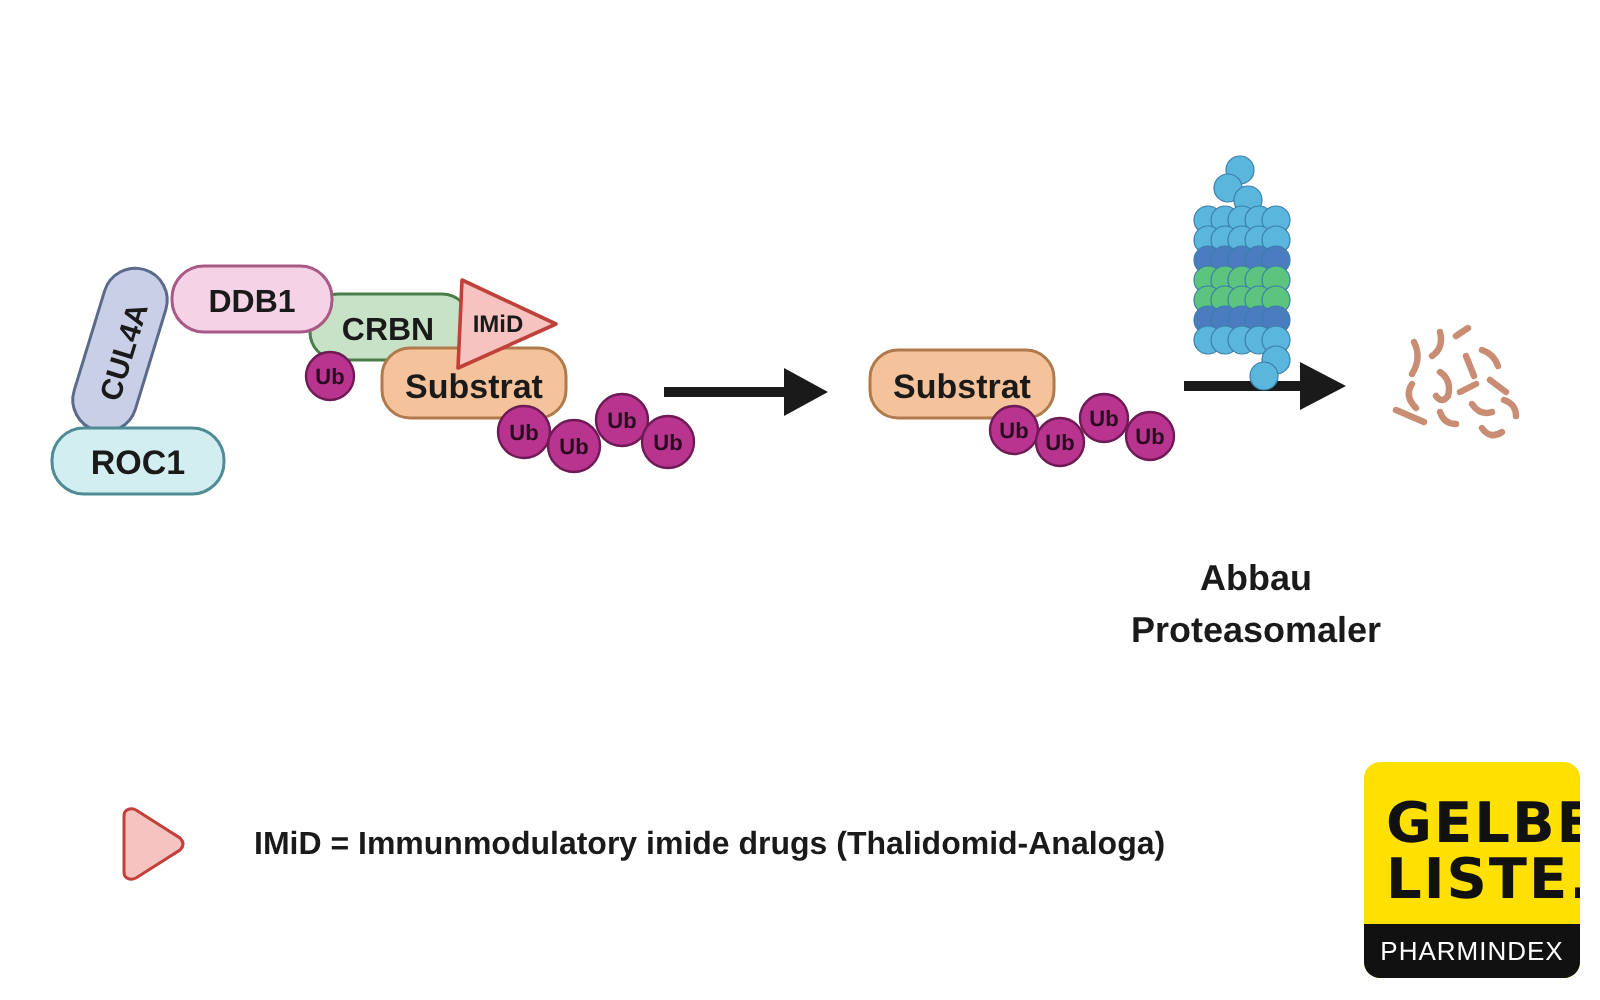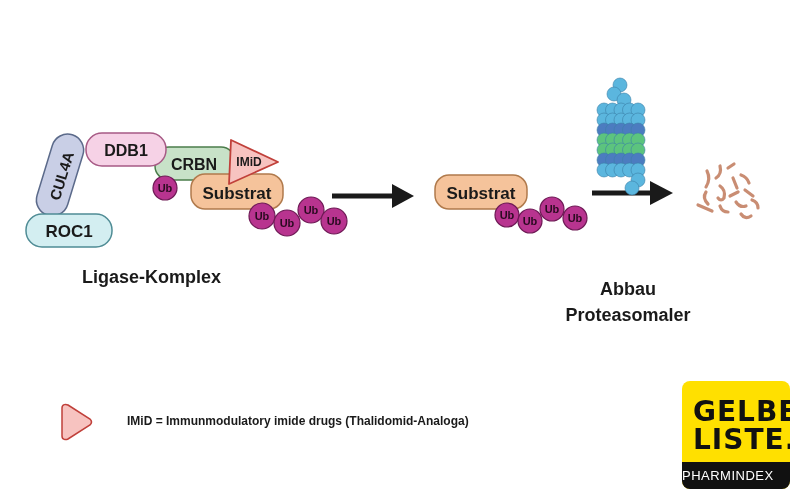--- a/index.html
+++ b/index.html
@@ -1,26 +1,26 @@
 <!DOCTYPE html>
 <html><head>
 <meta charset="utf-8">
 <style>
   html, body { margin: 0; padding: 0; background: #ffffff; }
   body { width: 800px; height: 500px; position: relative; overflow: hidden; font-family: "Liberation Sans", sans-serif; }
   svg { position: absolute; left: 0; top: 0; }
   .lbl { font-family: "Liberation Sans", sans-serif; font-weight: bold; fill: #1a1a1a; }
   .ub-text { font-family: "Liberation Sans", sans-serif; font-weight: bold; fill: #2a0a20; font-size: 11px; }
   .caption { position: absolute; font-weight: bold; color: #1a1a1a; font-size: 18px; line-height: 26px; }
-  .legend-text { position: absolute; left: 127px; top: 414px; font-weight: bold; font-size: 12px; color: #1a1a1a; }
+  .legend-text { position: absolute; left: 127px; top: 414px; font-weight: bold; font-size: 16px; color: #1a1a1a; }
   .logo { position: absolute; left: 682px; top: 381px; width: 108px; height: 108px; border-radius: 8px; overflow: hidden; background: #ffe000; }
   .logo .l1, .logo .l2 { position: absolute; left: 11px; font-weight: bold; font-size: 28px; color: #111; letter-spacing: 1px; line-height: 28px; font-family: "DejaVu Sans", sans-serif; }
   .logo .l1 { top: 17px; }
   .logo .l2 { top: 45px; }
-  .logo .bar { position: absolute; left: 0; bottom: 0; width: 100%; height: 27px; background: #111; color: #fff; font-size: 13px; line-height: 27px; letter-spacing: 0.5px; }
+  .logo .bar { position: absolute; left: 0; bottom: 0; width: 100%; height: 27px; background: #111; color: #fff; font-size: 13px; text-align: center; line-height: 27px; letter-spacing: 0.5px; }
 </style>
 </head>
 <body>
 
 <svg width="800" height="500" viewBox="0 0 800 500">
 
   <g>
     <rect x="-16" y="-42" width="32" height="84" rx="16" transform="translate(60,175) rotate(17)" fill="#c9cfe6" stroke="#5b6a8a" stroke-width="1.5"></rect>
     <text class="lbl" font-size="15" text-anchor="middle" transform="translate(62,176) rotate(-73)" dy="5">CUL4A</text>
   </g>
@@ -146,21 +146,20 @@
     <path d="M736,202 q4,6 10,4"></path>
     <path d="M752,200 q6,2 6,8"></path>
     <path d="M698,205 l14,6"></path>
     <path d="M720,206 q2,6 8,6"></path>
     <path d="M741,214 q4,6 10,2"></path>
     <path d="M728,168 l6,-4"></path>
   </g>
 </svg>
 
 <div class="caption" style="left:82px; top:264px;">
-  <div>Ligase-Komplex</div>
 </div>
 <div class="caption" style="left:558px; top:276px; width:140px; text-align:center;">
   <div>Abbau</div>
   <div>Proteasomaler</div>
 </div>
 
 <svg width="800" height="500" style="pointer-events:none">
   <path d="M68,405 L90,419 C92,421 92,423 90,425 L68,439 C66,440 62,440 62,436 L62,408 C62,404 66,404 68,405 Z" fill="#f7c3c0" stroke="#c0403a" stroke-width="1.5"></path>
 </svg>
 <div class="legend-text">IMiD = Immunmodulatory imide drugs (Thalidomid-Analoga)</div>

